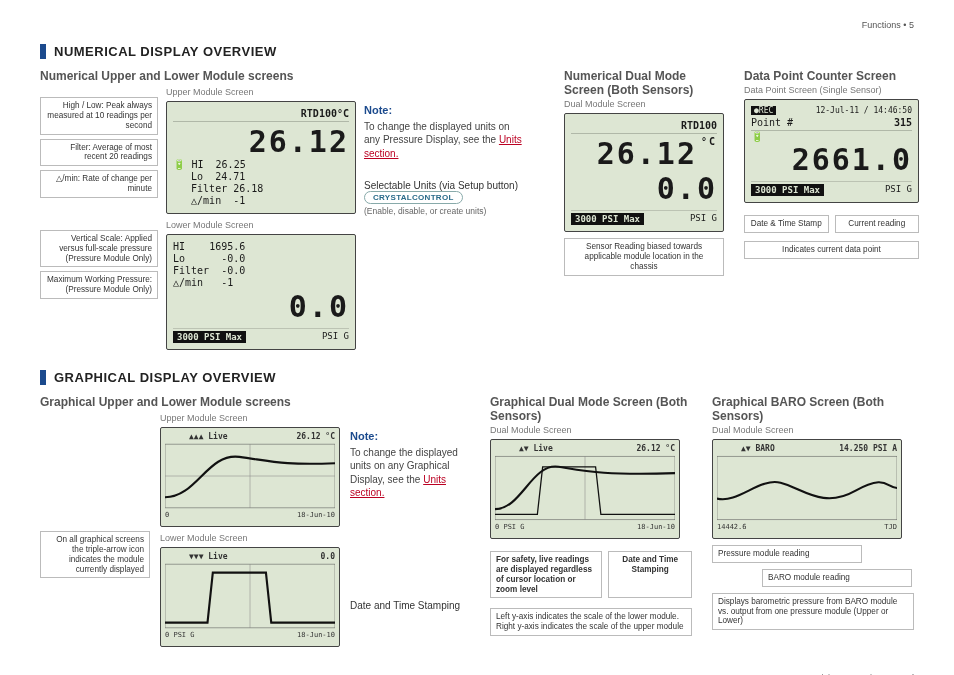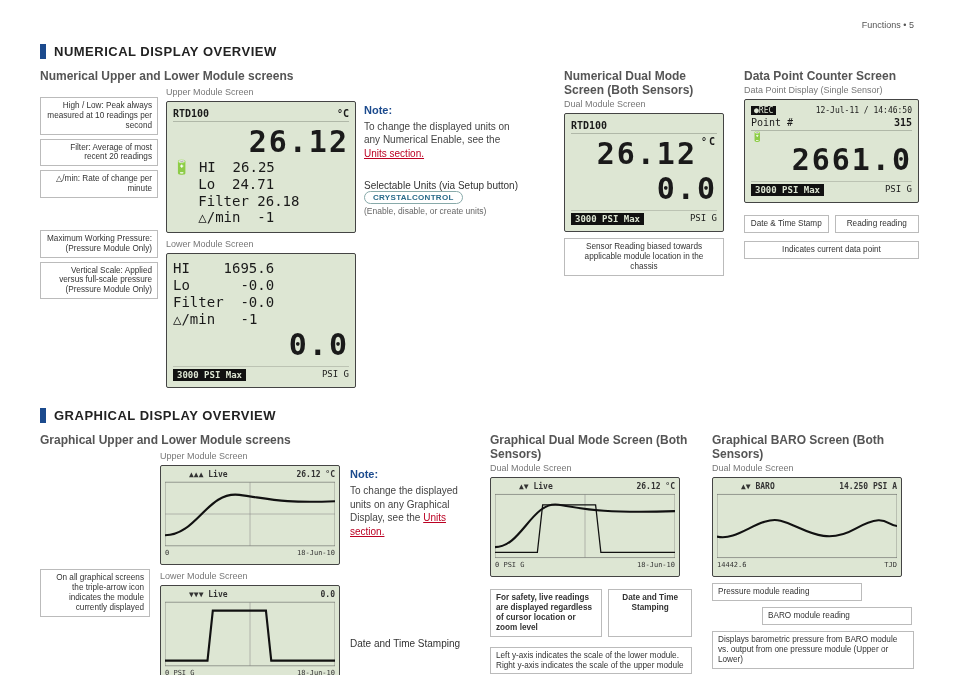--- a/index.html
+++ b/index.html
@@ -64,33 +64,33 @@
   .callout-below { text-align: center; margin-top:6px; max-width: 180px;}
   .lcd {
     background: #dde6d3;
     border: 1px solid #444;
     border-radius: 2px;
     padding: 6px;
     font-family: "Lucida Console", monospace;
     color: #1a1a1a;
   }
   .lcd .title-line {
-    display: flex; justify-content: space-between;
+    display: flex; justify-content: flex-end;
     font-size: 10px; font-weight:bold;
     border-bottom: 1px solid rgba(0,0,0,0.2);
     padding-bottom:2px; margin-bottom:2px;
   }
   .lcd .big {
     font-size: 30px;
     text-align: right;
     letter-spacing: 2px;
     font-weight: bold;
   }
   .lcd .stats {
-    font-size: 14px;
+    font-size: 10px;
     line-height: 1.2;
   }
   .lcd .footer-line {
     display: flex; justify-content: space-between;
     font-size: 9px;
     border-top: 1px solid rgba(0,0,0,0.15);
     margin-top: 4px; padding-top: 2px;
   }
   .lcd .footer-line .max { background:#111; color:#dde6d3; padding:1px 4px; font-weight:bold;}
   .note strong { color:#1b4a8d; font-size:11px; display:block; margin-bottom:2px;}
@@ -128,24 +128,24 @@
 
       <div class="callouts-left" style="width:118px; text-align:right;">
         <div style="height:12px;"></div>
         <div class="callout">High / Low:
 Peak always measured at 10 readings per second</div>
         <div class="callout">Filter:
 Average of most recent 20 readings</div>
         <div class="callout">△/min:
 Rate of change per minute</div>
         <div style="height:28px;"></div>
-        <div class="callout">Maximum Working Pressure:
-(Pressure Module Only)</div>
         <div class="callout">Vertical Scale:
 Applied versus full-scale pressure
+(Pressure Module Only)</div>
+        <div class="callout">Maximum Working Pressure:
 (Pressure Module Only)</div>
       </div>
 
       <div style="width:190px;">
         <div class="screen-label">Upper Module Screen</div>
         <div class="lcd">
           <div class="title-line">
             <span>RTD100</span>
             <span>°C</span>
           </div>
@@ -171,21 +171,21 @@
             <span class="max">3000 PSI Max</span>
             <span>PSI G</span>
           </div>
         </div>
       </div>
 
       <div style="width:180px;">
         <div style="height:18px;"></div>
         <div class="note">
           <strong>Note:</strong>
-          <span>To change the displayed units on any Numerical Enable, see the </span><span class="link">Units section.</span>
+          <span>To change the displayed units on any Pressure Display, see the </span><span class="link">Units section.</span>
         </div>
         <div style="height:20px;"></div>
         <div class="callout" style="text-align:left;max-width:170px;">Selectable Units (via Setup button)</div>
         <div class="cc-badge">CRYSTALCONTROL</div>
         <div class="small-gray" style="margin-top:2px;">(Enable, disable, or create units)</div>
       </div>
     </div>
   </div>
 
   <div class="col" style="width:170px;">
@@ -204,40 +204,40 @@
       <div class="footer-line">
         <span class="max">3000 PSI Max</span>
         <span>PSI G</span>
       </div>
     </div>
     <div class="callout-below">Sensor Reading biased towards applicable module location in the chassis</div>
   </div>
 
   <div class="col" style="width:190px;">
     <h3 class="sub">Data Point Counter Screen</h3>
-    <div class="screen-label">Data Point Display (Single Sensor)</div>
+    <div class="screen-label">Data Point Screen (Single Sensor)</div>
     <div class="lcd" style="width:175px;">
       <div style="font-size:8px;display:flex;justify-content:space-between;">
         <span style="background:#111;color:#dde6d3;padding:0 3px;">●REC</span>
         <span>12-Jul-11 / 14:46:50</span>
       </div>
       <div style="font-size:10px;display:flex;justify-content:space-between;border-bottom:1px solid rgba(0,0,0,0.2);padding:2px 0;">
         <span>Point #</span>
         <span style="font-weight:bold">315</span>
       </div>
       <div style="font-size:10px;">🔋</div>
       <div class="big">2661.0</div>
       <div class="footer-line">
         <span class="max">3000 PSI Max</span>
         <span>PSI G</span>
       </div>
     </div>
     <div style="display:flex;gap:6px;margin-top:6px;">
       <div class="callout-below" style="flex:1">Date &amp; Time Stamp</div>
-      <div class="callout-below" style="flex:1">Reading reading</div>
+      <div class="callout-below" style="flex:1">Current reading</div>
     </div>
     <div class="callout-below" style="margin-top:4px;">Indicates current data point</div>
   </div>
 </div>
 
 <h2 class="section">GRAPHICAL DISPLAY OVERVIEW</h2>
 
 <div class="row">
 
   <div class="col" style="width:430px;">

